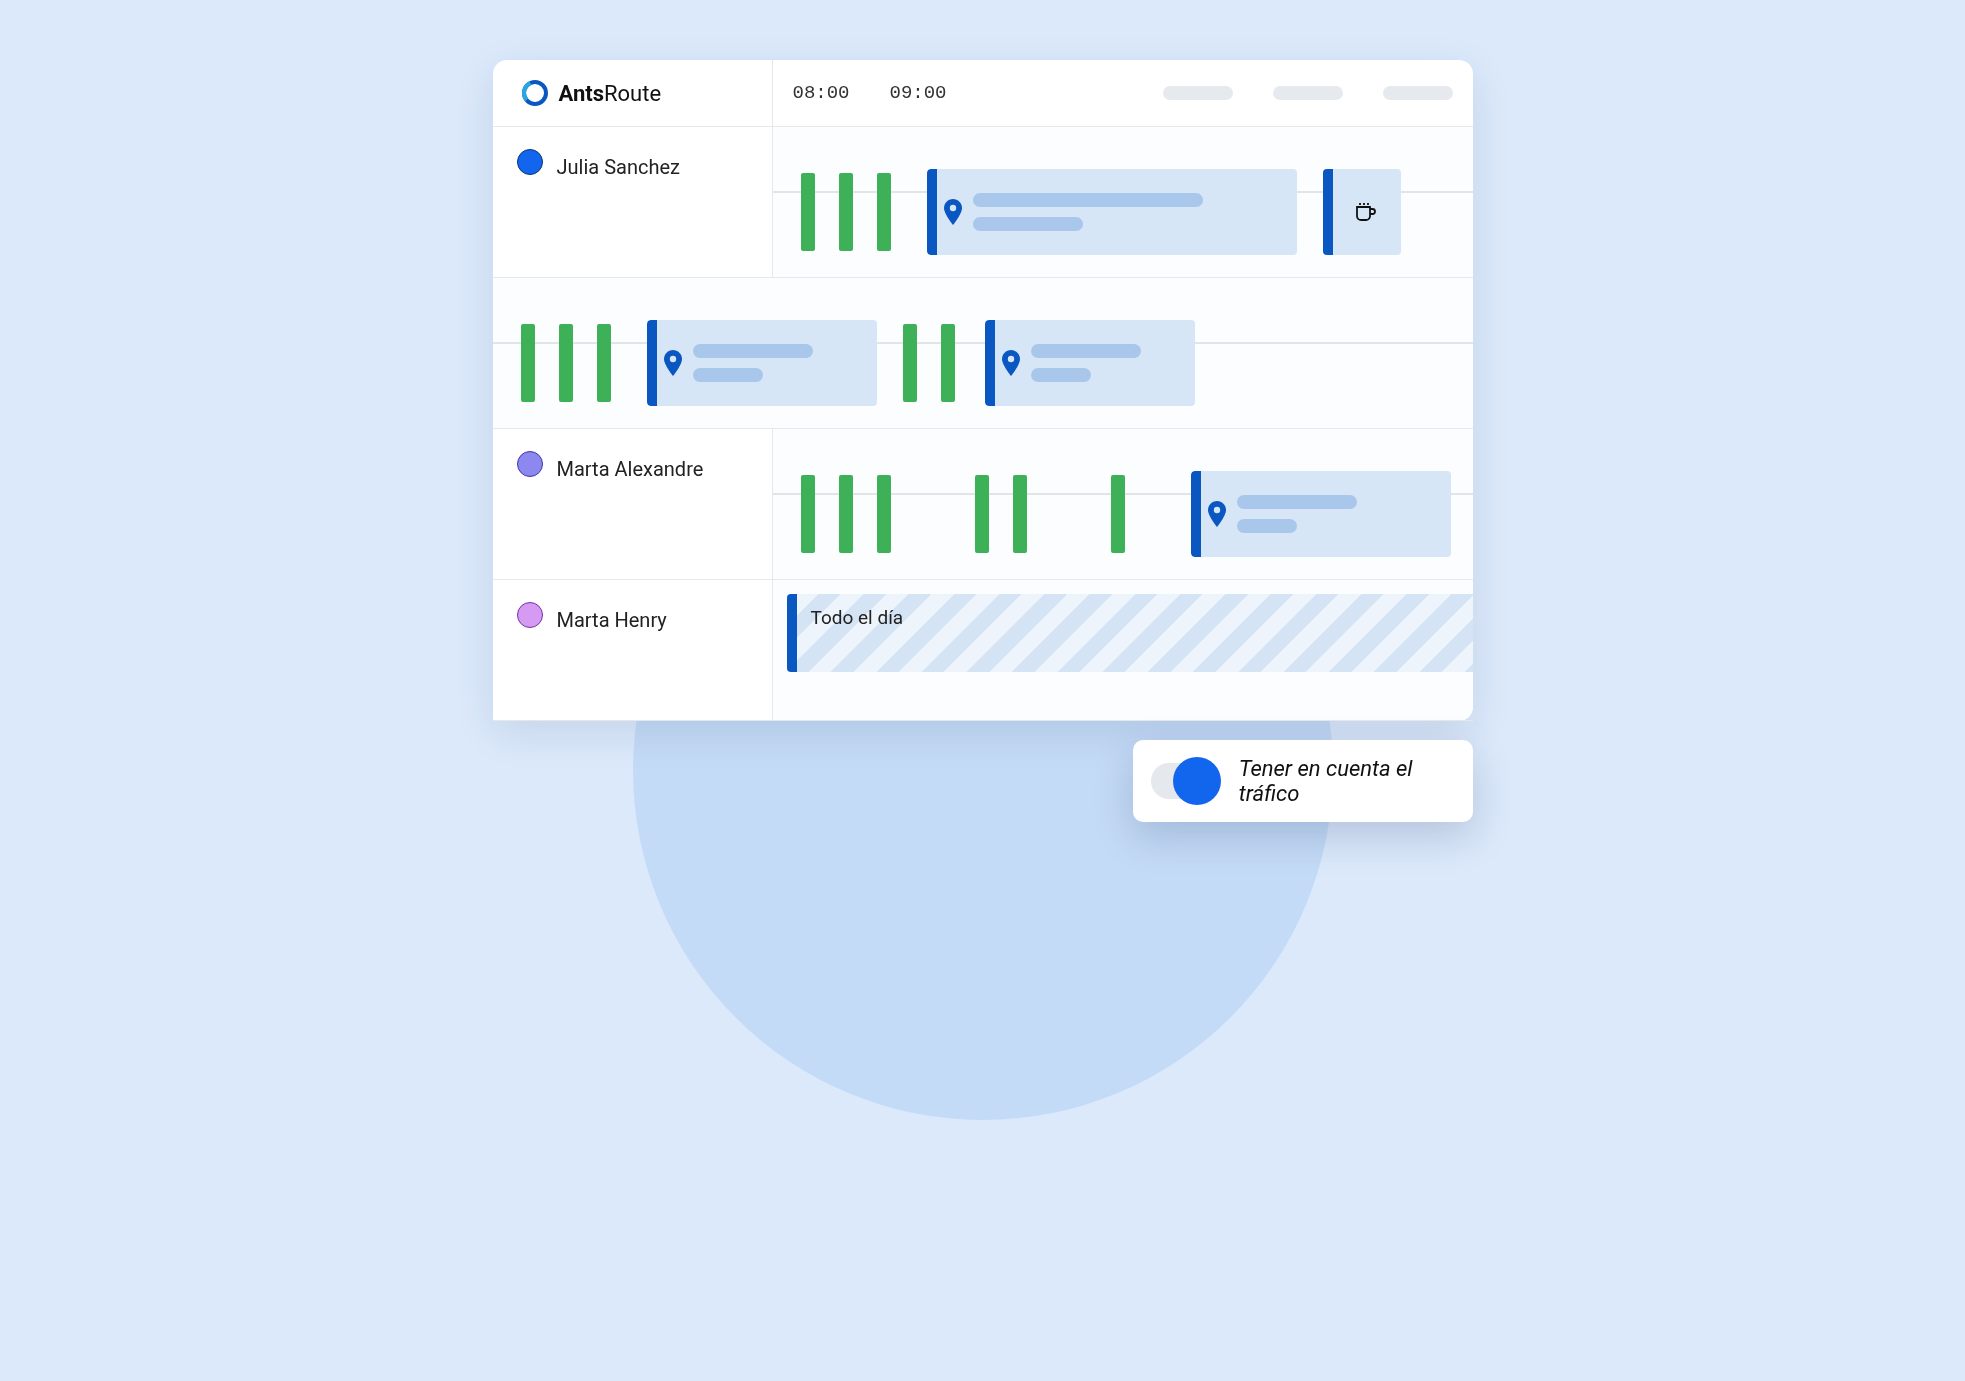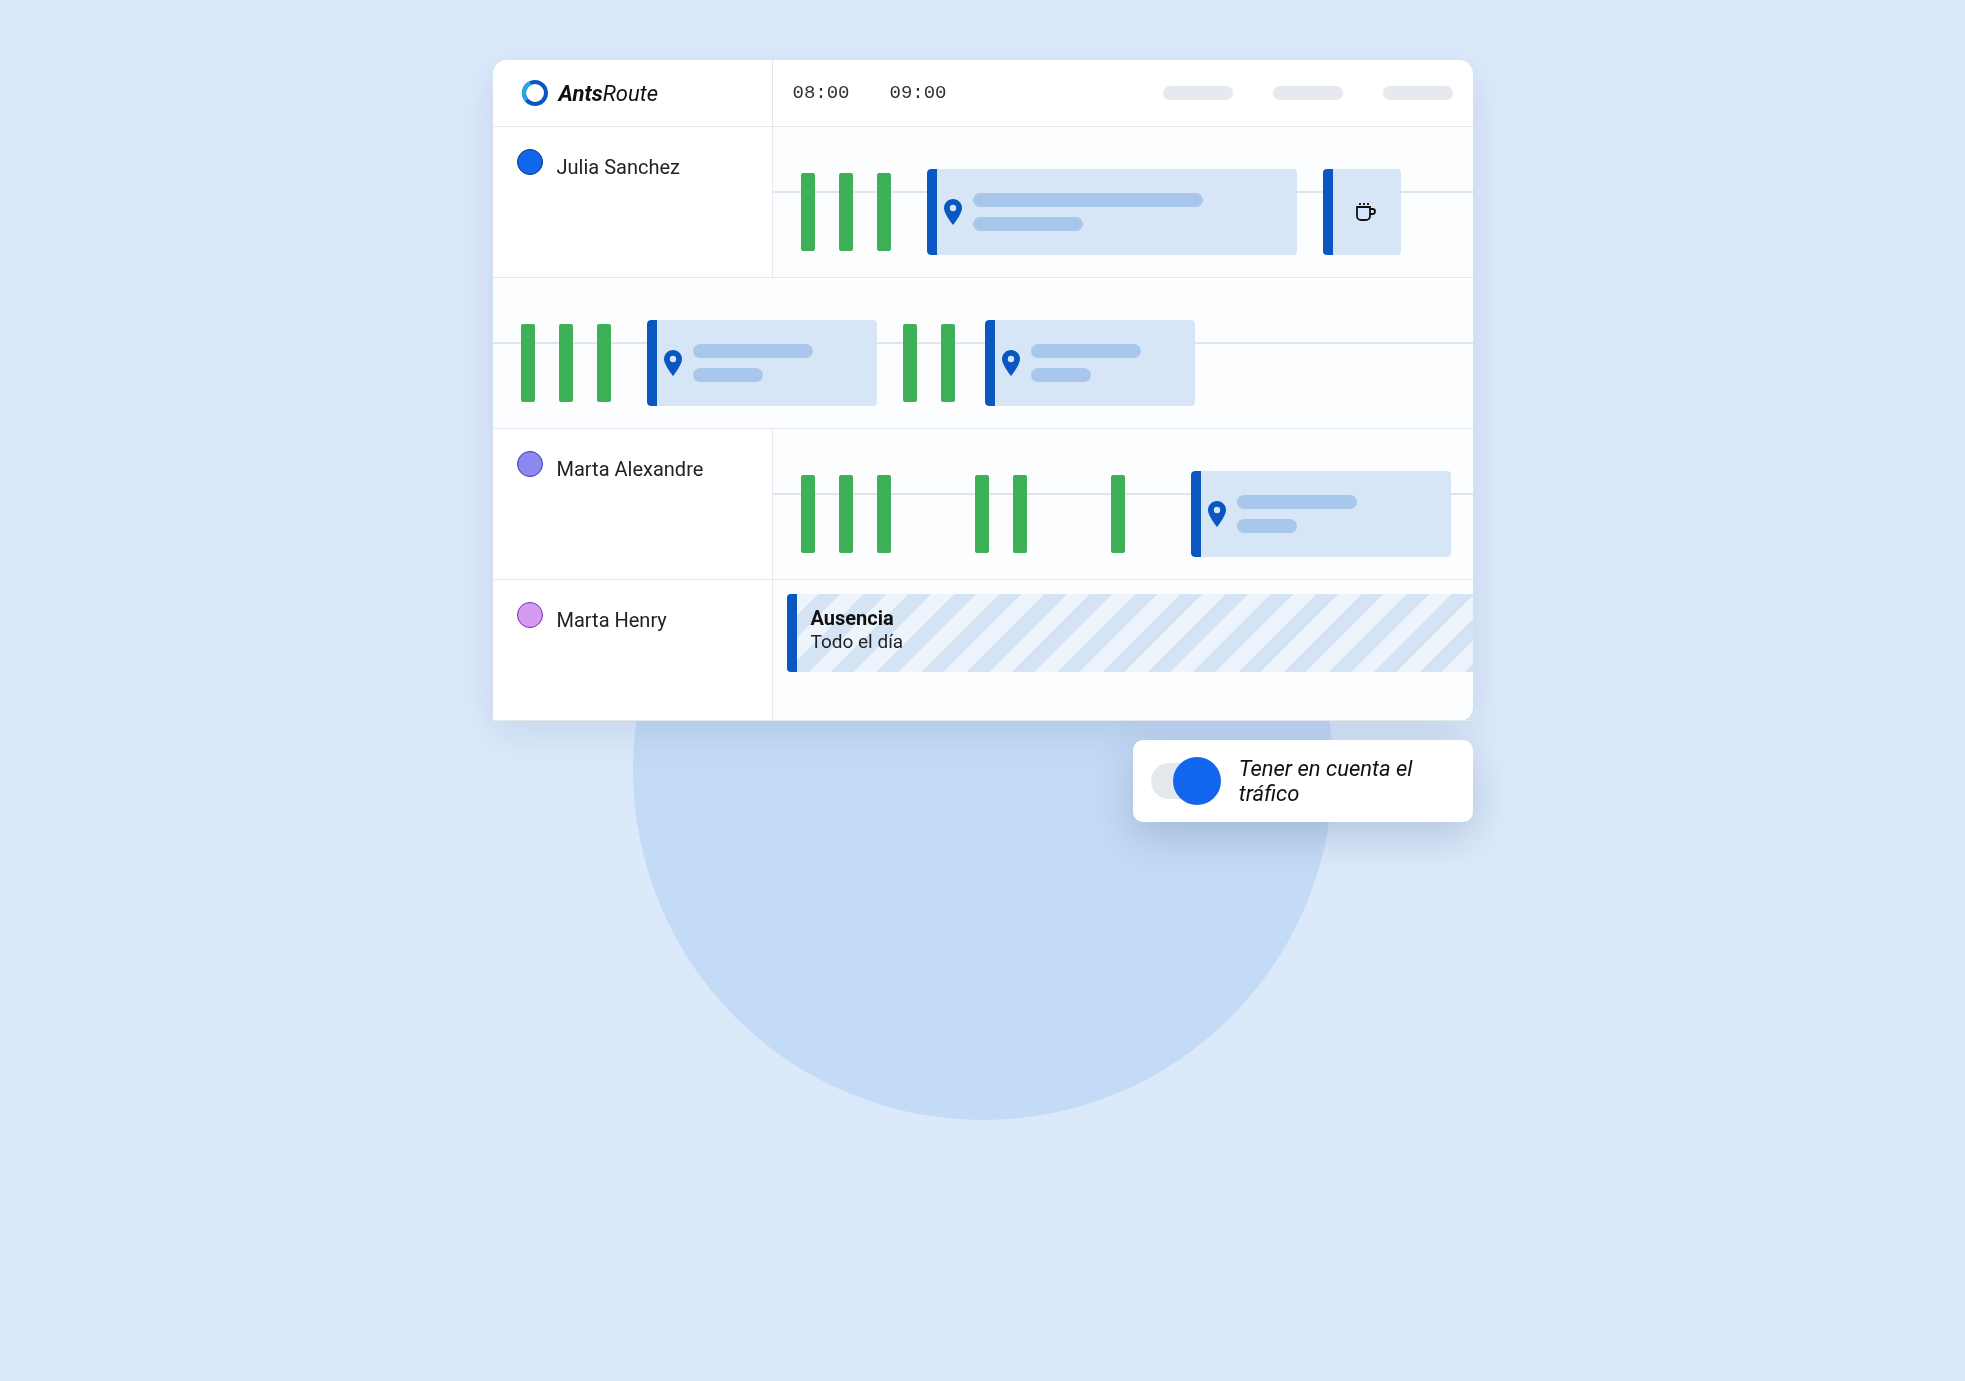--- a/index.html
+++ b/index.html
@@ -42,21 +42,20 @@
     display: flex;
     border-bottom: 1px solid #e5e8ec;
   }
   .header-left {
     width: 280px;
     border-right: 1px solid #e5e8ec;
     padding: 8px 28px;
     display: flex;
     align-items: center;
     gap: 10px;
-    font-style: italic;
   }
   .logo-text { font-size: 22px; color:#111; }
   .logo-text b { font-weight: 700; }
   .header-right {
     flex: 1;
     display: flex;
     align-items: center;
     padding: 22px 20px;
     gap: 40px;
   }
@@ -367,21 +366,20 @@
   </div>
 
   <div class="row">
     <div class="row-left">
       <span class="color-dot" style="background:#d59bf3;border-color:#7a2fa8"></span>
       <span class="name">Marta Henry</span>
     </div>
     <div class="row-right" style="overflow:hidden; border-radius:0 0 14px 0;">
       <div class="absence-card">
         <div class="accent"></div>
-        <div class="absence-title">Ausencia</div>
         <div class="absence-sub">Todo el día</div>
       </div>
     </div>
   </div>
 
   <div class="toggle-panel">
     <div class="switch">
       <div class="switch-track"></div>
       <div class="switch-knob"></div>
     </div>

